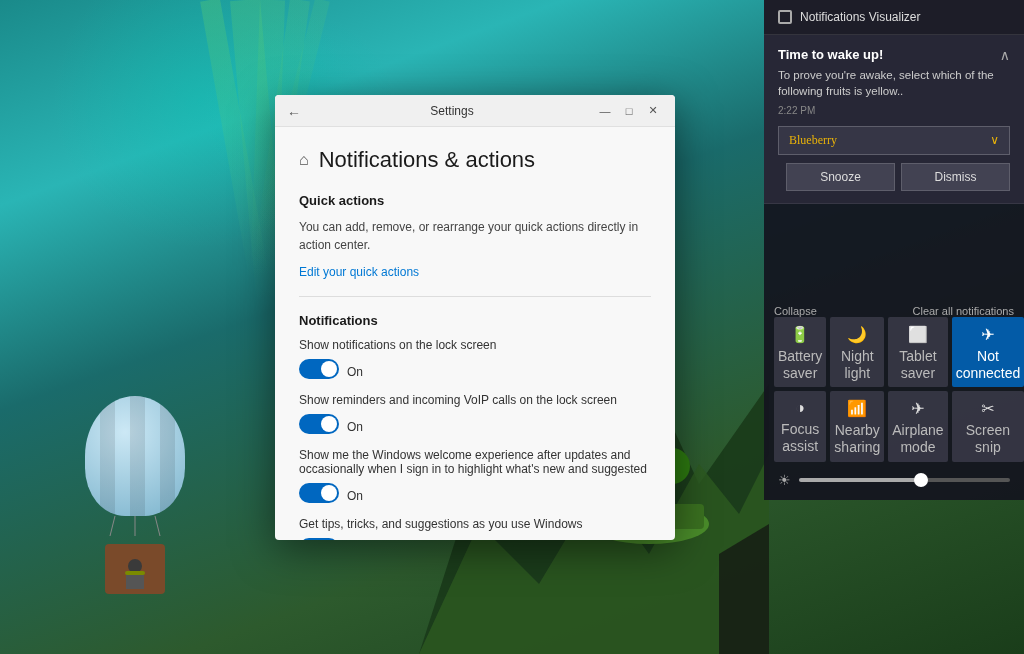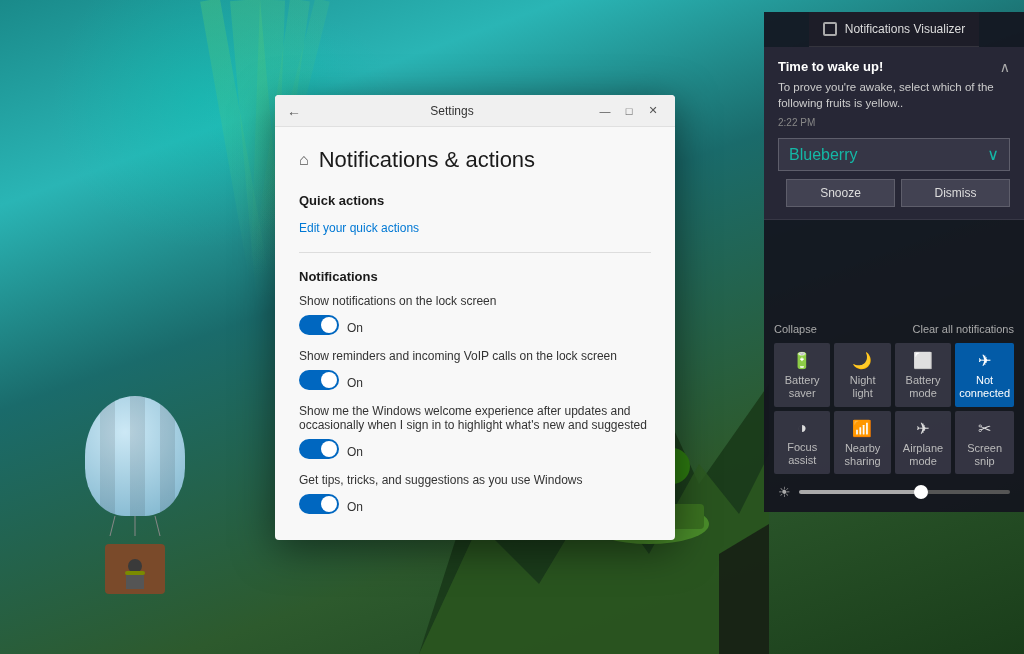--- a/index.html
+++ b/index.html
@@ -192,27 +192,26 @@
     .toggle-label {
       font-size: 12px;
       color: #333;
       margin-top: 7px;
     }
 
     
     .action-center {
       position: absolute;
       right: 0;
-      top: 12px;
+      top: 0;
       width: 260px;
       height: 500px;
       background: rgba(20,20,30,0.92);
       display: flex;
       flex-direction: column;
-      align-items: center;
     }
 
     
     .notif-viz-header {
       background: rgba(30,30,40,0.95);
       padding: 10px 14px;
       border-bottom: 1px solid rgba(255,255,255,0.1);
       display: flex;
       align-items: center;
       gap: 8px;
@@ -257,29 +256,30 @@
       margin-bottom: 6px;
     }
     .notif-card-time {
       font-size: 10px;
       color: #888;
       margin-bottom: 10px;
     }
     .notif-dropdown {
       background: rgba(55,55,70,0.98);
       border: 1px solid rgba(255,255,255,0.2);
-      color: #14b8a6;
-      font-size: 16px;
+      color: #eab308;
+      font-size: 12px;
       padding: 6px 10px;
       width: 100%;
       display: flex;
       justify-content: space-between;
       align-items: center;
       cursor: pointer;
       margin-bottom: 8px;
+      font-family: Liberation Serif, serif;
     }
     .notif-buttons {
       display: flex;
       gap: 6px;
       padding-left: 8px;
     }
     .notif-btn {
       flex: 1;
       background: rgba(70,70,85,0.9);
       border: 1px solid rgba(255,255,255,0.15);
@@ -292,21 +292,20 @@
 
     
     .quick-actions-bottom {
       margin-top: auto;
       padding: 10px 10px 6px;
     }
     .qa-header {
       display: flex;
       justify-content: space-between;
       align-items: center;
-      margin-bottom: 8px;
       gap: 29px;
     }
     .qa-collapse {
       font-size: 11px;
       color: #aaa;
       cursor: pointer;
     }
     .qa-clear {
       font-size: 11px;
       color: #aaa;
@@ -330,21 +329,21 @@
     }
     .qa-tile.active {
       background: rgba(0,103,192,0.85);
     }
     .qa-tile-icon {
       font-size: 16px;
       color: #ddd;
     }
     .qa-tile.active .qa-tile-icon { color: #fff; }
     .qa-tile-label {
-      font-size: 11px;
+      font-size: 14px;
       color: #bbb;
       text-align: center;
       line-height: 1.2;
     }
     .qa-tile.active .qa-tile-label { color: #fff; }
 
     
     .brightness-row {
       display: flex;
       align-items: center;
@@ -446,20 +445,21 @@
 
   <div class="win-content">
 
     <div class="page-header">
       <span class="home-icon">⌂</span>
       <span class="page-title">Notifications &amp; actions</span>
     </div>
 
     <div>
       <div class="section-title">Quick actions</div>
+      <p class="description-text">You can add, remove, or rearrange your quick actions directly in action center.</p>
       <a class="link-text">Edit your quick actions</a>
     </div>
 
     <hr class="section-divider">
 
     <div>
       <div class="section-title">Notifications</div>
 
       <div class="setting-row">
         <span class="setting-label">Show notifications on the lock screen</span>
@@ -534,21 +534,21 @@
       <div class="qa-tile">
         <span class="qa-tile-icon">🔋</span>
         <span class="qa-tile-label">Battery saver</span>
       </div>
       <div class="qa-tile">
         <span class="qa-tile-icon">🌙</span>
         <span class="qa-tile-label">Night light</span>
       </div>
       <div class="qa-tile">
         <span class="qa-tile-icon">⬜</span>
-        <span class="qa-tile-label">Battery mode</span>
+        <span class="qa-tile-label">Tablet saver</span>
       </div>
       <div class="qa-tile active">
         <span class="qa-tile-icon">✈</span>
         <span class="qa-tile-label">Not connected</span>
       </div>
 
       <div class="qa-tile">
         <span class="qa-tile-icon">◑</span>
         <span class="qa-tile-label">Focus assist</span>
       </div>

